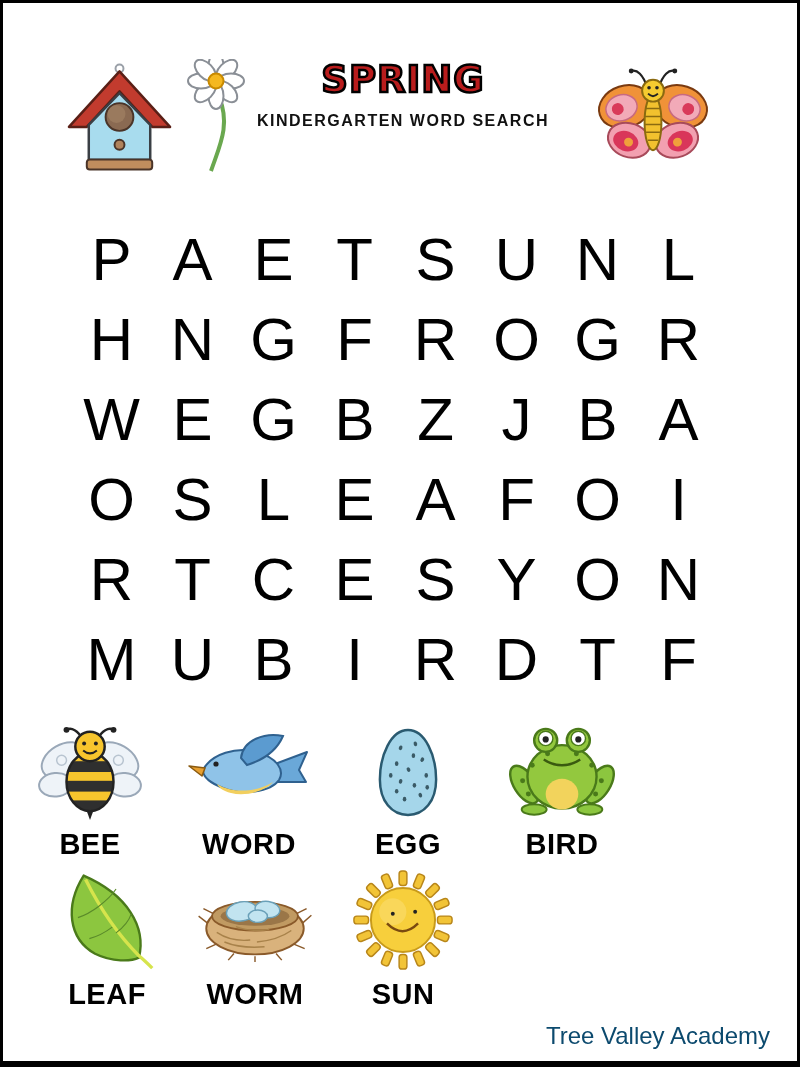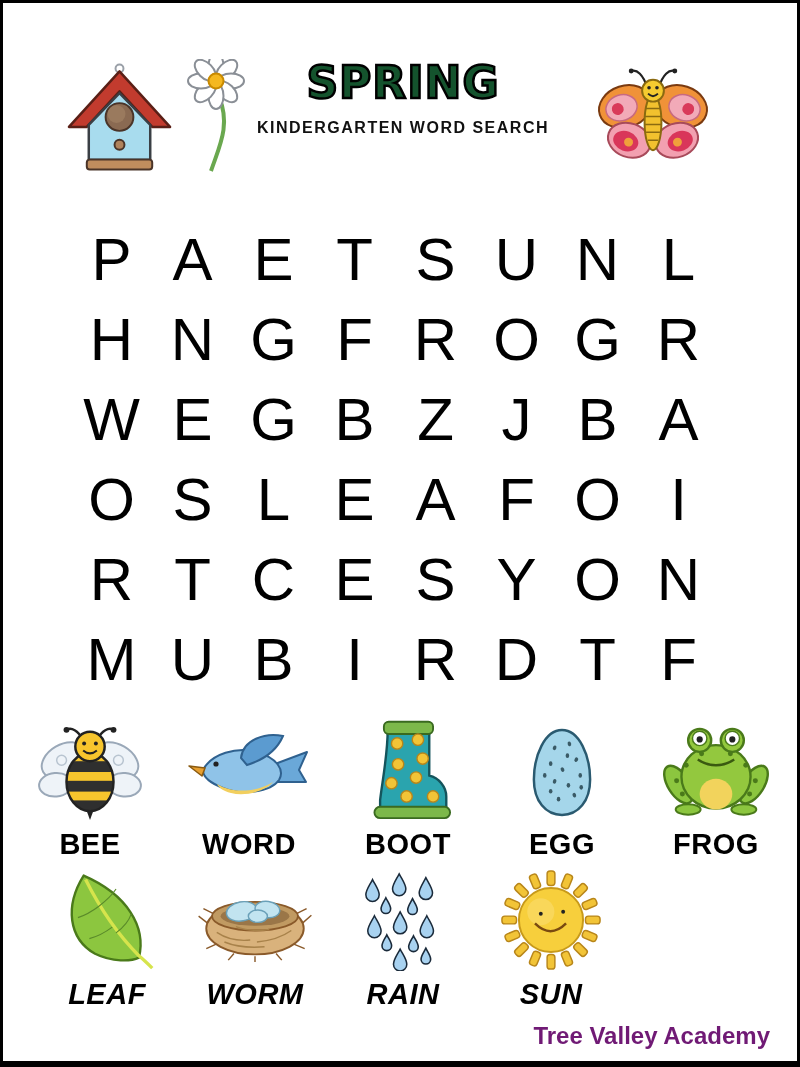--- a/index.html
+++ b/index.html
@@ -21,24 +21,24 @@
   #daisy    { left:184px; top:56px; }
   #butterfly{ left:590px; top:60px; }
 
   .title-block {
     position:absolute; left:252px; top:58px; width:296px;
     text-align:center;
   }
   .main-title {
     font-family:"DejaVu Sans", sans-serif;
     font-weight:800;
-    font-size:44px;
+    font-size:37px;
     line-height:1.0;
     letter-spacing:1px;
-    color:#14532d;
+    color:#b91c1c;
     -webkit-text-stroke:2.5px #000;
   }
   .sub-title {
     margin-top:14px;
     font-size:16px;
     font-weight:600;
     letter-spacing:1.5px;
     color:#111;
     white-space:nowrap;
   }
@@ -56,37 +56,37 @@
     font-size:60px; line-height:1; color:#000;
     font-family:"Liberation Sans", sans-serif;
   }
 
   
   .words-row {
     position:absolute; left:30px; width:740px;
     display:grid; grid-template-columns:repeat(5,1fr);
   }
   #words-row-1 { top:716px;gap:40px; }
-  #words-row-2 { top:866px;font-style:italic; }
+  #words-row-2 { top:866px; }
   .word-item { display:flex; flex-direction:column; align-items:center; }
   .word-icon {
     height:102px; width:100%;
     display:flex; align-items:flex-end; justify-content:center;
   }
   .word-label {
     margin-top:7px;
     font-size:29px; font-weight:bold; color:#000;
     letter-spacing:0.5px;
   }
 
   
   .credit {
     position:absolute; top:1019px; right:27px;
-    font-size:24px; font-weight:bold;
-    color:#701a75;
+    font-size:24px; font-weight:normal;
+    color:#0c4a6e;
   }
 </style>
 </head>
 <body>
 
 <div class="page">
 
   <svg id="birdhouse" class="hdr-icon" width="114" height="112" viewBox="0 0 115 112">
     <circle cx="57" cy="7" r="4" fill="none" stroke="#9aa0a8" stroke-width="2"></circle>
     <path d="M57,10 L6,66 L24,66 L57,30 L90,66 L108,66 Z" fill="#c23b2e" stroke="#5a1f16" stroke-width="2.5" stroke-linejoin="round"></path>
@@ -247,40 +247,20 @@
           <path d="M14,42 C22,26 48,18 68,24 C88,30 96,42 90,52 C82,64 52,68 34,60 C22,55 14,50 14,42 Z" fill="#8fc3e8" stroke="#2f618f" stroke-width="2"></path>
           <path d="M28,56 C44,66 68,64 84,54 C78,62 58,69 42,65 C34,63 30,60 28,56 Z" fill="#f2cf5e"></path>
           <path d="M52,30 C54,12 76,4 94,8 C88,22 74,32 58,37 Z" fill="#5b9bd0" stroke="#2f618f" stroke-width="2"></path>
           <polygon points="16,40 0,38 13,48" fill="#e8a030" stroke="#8a5a10" stroke-width="1.5" stroke-linejoin="round"></polygon>
           <circle cx="27" cy="36" r="2.6" fill="#222"></circle>
         </svg>
       </div>
       <div class="word-label">WORD</div>
     </div>
 
-    <div class="word-item">
-      <div class="word-icon">
-        <svg width="92" height="104" viewBox="0 0 95 110">
-          <path d="M26,14 L70,14 L70,62 C80,64 88,74 88,84 L88,97 L18,97 L18,88 C20,70 26,40 26,14 Z" fill="#2aa4ae" stroke="#14545c" stroke-width="2.5"></path>
-          <rect x="22" y="5" width="52" height="13" rx="5" fill="#7cb84a" stroke="#3a6a20" stroke-width="2"></rect>
-          <rect x="12" y="95" width="80" height="12" rx="6" fill="#7cb84a" stroke="#3a6a20" stroke-width="2"></rect>
-          <g fill="#f2c437" stroke="#b8861a" stroke-width="1.5">
-            <circle cx="36" cy="28" r="6"></circle>
-              <circle cx="58" cy="24" r="6"></circle>
-            <circle cx="63" cy="44" r="6"></circle>
-              <circle cx="37" cy="50" r="6"></circle>
-            <circle cx="30" cy="70" r="6"></circle>
-              <circle cx="56" cy="64" r="6"></circle>
-            <circle cx="74" cy="84" r="6"></circle>
-              <circle cx="46" cy="84" r="6"></circle>
-          </g>
-        </svg>
-      </div>
-      <div class="word-label">BOOT</div>
-    </div>
 
     <div class="word-item">
       <div class="word-icon">
         <svg width="74" height="96" viewBox="0 0 75 95">
           <path d="M37.5,4 C55,4 66,30 66,54 C66,76 54,90 37.5,90 C21,90 9,76 9,54 C9,30 20,4 37.5,4 Z" fill="#a5d6ea" stroke="#2a5a70" stroke-width="2.5"></path>
           <g fill="#3a5a66">
             <ellipse cx="30" cy="22" rx="1.8" ry="2.4" transform="rotate(20 30 22)"></ellipse>
             <ellipse cx="45" cy="18" rx="1.8" ry="2.4" transform="rotate(-15 45 18)"></ellipse>
             <ellipse cx="52" cy="34" rx="1.8" ry="2.4" transform="rotate(30 52 34)"></ellipse>
             <ellipse cx="26" cy="38" rx="1.8" ry="2.4"></ellipse>
@@ -325,21 +305,21 @@
               <circle cx="86" cy="42" r="2.6"></circle>
             <circle cx="14" cy="58" r="2.6"></circle>
               <circle cx="96" cy="58" r="2.6"></circle>
             <circle cx="40" cy="30" r="2.6"></circle>
               <circle cx="70" cy="30" r="2.6"></circle>
             <circle cx="20" cy="72" r="2.6"></circle>
               <circle cx="90" cy="72" r="2.6"></circle>
           </g>
         </svg>
       </div>
-      <div class="word-label">FROG</div>
+      <div class="word-label">BIRD</div>
     </div>
   </div>
 
   <div class="words-row" id="words-row-2">
 
     <div class="word-item">
       <div class="word-icon">
         <svg width="100" height="102" viewBox="0 0 105 105">
           <path d="M28,6 C8,38 12,72 40,88 C58,97 78,96 86,92 C94,60 74,26 28,6 Z" fill="#8cc63f" stroke="#4a7a1a" stroke-width="2.5"></path>
           <path d="M30,10 C44,38 62,66 86,90 C92,95 96,99 100,103" stroke="#d6e44c" stroke-width="3.5" fill="none"></path>
@@ -380,41 +360,20 @@
             <path d="M20,58 Q35,68 55,66"></path>
               <path d="M62,68 Q84,66 98,56"></path>
             <path d="M28,68 Q45,75 70,73"></path>
               <path d="M40,52 Q55,58 75,55"></path>
           </g>
         </svg>
       </div>
       <div class="word-label">WORM</div>
     </div>
 
-    <div class="word-item">
-      <div class="word-icon">
-        <svg width="96" height="100" viewBox="0 0 100 105">
-          <g fill="#a8d2f0" stroke="#1a2a3a" stroke-width="1.6">
-            <path transform="translate(18,20)" d="M0,-11 C3,-5 7,0 7,5 A7,7 0 1,1 -7,5 C-7,0 -3,-5 0,-11 Z"></path>
-            <path transform="translate(46,14)" d="M0,-11 C3,-5 7,0 7,5 A7,7 0 1,1 -7,5 C-7,0 -3,-5 0,-11 Z"></path>
-            <path transform="translate(74,18)" d="M0,-11 C3,-5 7,0 7,5 A7,7 0 1,1 -7,5 C-7,0 -3,-5 0,-11 Z"></path>
-            <path transform="translate(32,36) scale(0.72)" vector-effect="non-scaling-stroke" d="M0,-11 C3,-5 7,0 7,5 A7,7 0 1,1 -7,5 C-7,0 -3,-5 0,-11 Z"></path>
-            <path transform="translate(60,37) scale(0.72)" vector-effect="non-scaling-stroke" d="M0,-11 C3,-5 7,0 7,5 A7,7 0 1,1 -7,5 C-7,0 -3,-5 0,-11 Z"></path>
-            <path transform="translate(20,58)" d="M0,-11 C3,-5 7,0 7,5 A7,7 0 1,1 -7,5 C-7,0 -3,-5 0,-11 Z"></path>
-            <path transform="translate(47,54)" d="M0,-11 C3,-5 7,0 7,5 A7,7 0 1,1 -7,5 C-7,0 -3,-5 0,-11 Z"></path>
-            <path transform="translate(75,58)" d="M0,-11 C3,-5 7,0 7,5 A7,7 0 1,1 -7,5 C-7,0 -3,-5 0,-11 Z"></path>
-            <path transform="translate(33,75) scale(0.72)" vector-effect="non-scaling-stroke" d="M0,-11 C3,-5 7,0 7,5 A7,7 0 1,1 -7,5 C-7,0 -3,-5 0,-11 Z"></path>
-            <path transform="translate(61,76) scale(0.72)" vector-effect="non-scaling-stroke" d="M0,-11 C3,-5 7,0 7,5 A7,7 0 1,1 -7,5 C-7,0 -3,-5 0,-11 Z"></path>
-            <path transform="translate(47,93)" d="M0,-11 C3,-5 7,0 7,5 A7,7 0 1,1 -7,5 C-7,0 -3,-5 0,-11 Z"></path>
-            <path transform="translate(74,89) scale(0.72)" vector-effect="non-scaling-stroke" d="M0,-11 C3,-5 7,0 7,5 A7,7 0 1,1 -7,5 C-7,0 -3,-5 0,-11 Z"></path>
-          </g>
-        </svg>
-      </div>
-      <div class="word-label">RAIN</div>
-    </div>
 
     <div class="word-item">
       <div class="word-icon">
         <svg width="102" height="102" viewBox="0 0 105 105">
           <g fill="#f2c437" stroke="#b8861a" stroke-width="1.5">
             <rect x="48.5" y="2" width="8" height="15" rx="3" transform="rotate(0 52.5 52.5)"></rect>
             <rect x="48.5" y="2" width="8" height="15" rx="3" transform="rotate(22.5 52.5 52.5)"></rect>
             <rect x="48.5" y="2" width="8" height="15" rx="3" transform="rotate(45 52.5 52.5)"></rect>
             <rect x="48.5" y="2" width="8" height="15" rx="3" transform="rotate(67.5 52.5 52.5)"></rect>
             <rect x="48.5" y="2" width="8" height="15" rx="3" transform="rotate(90 52.5 52.5)"></rect>

